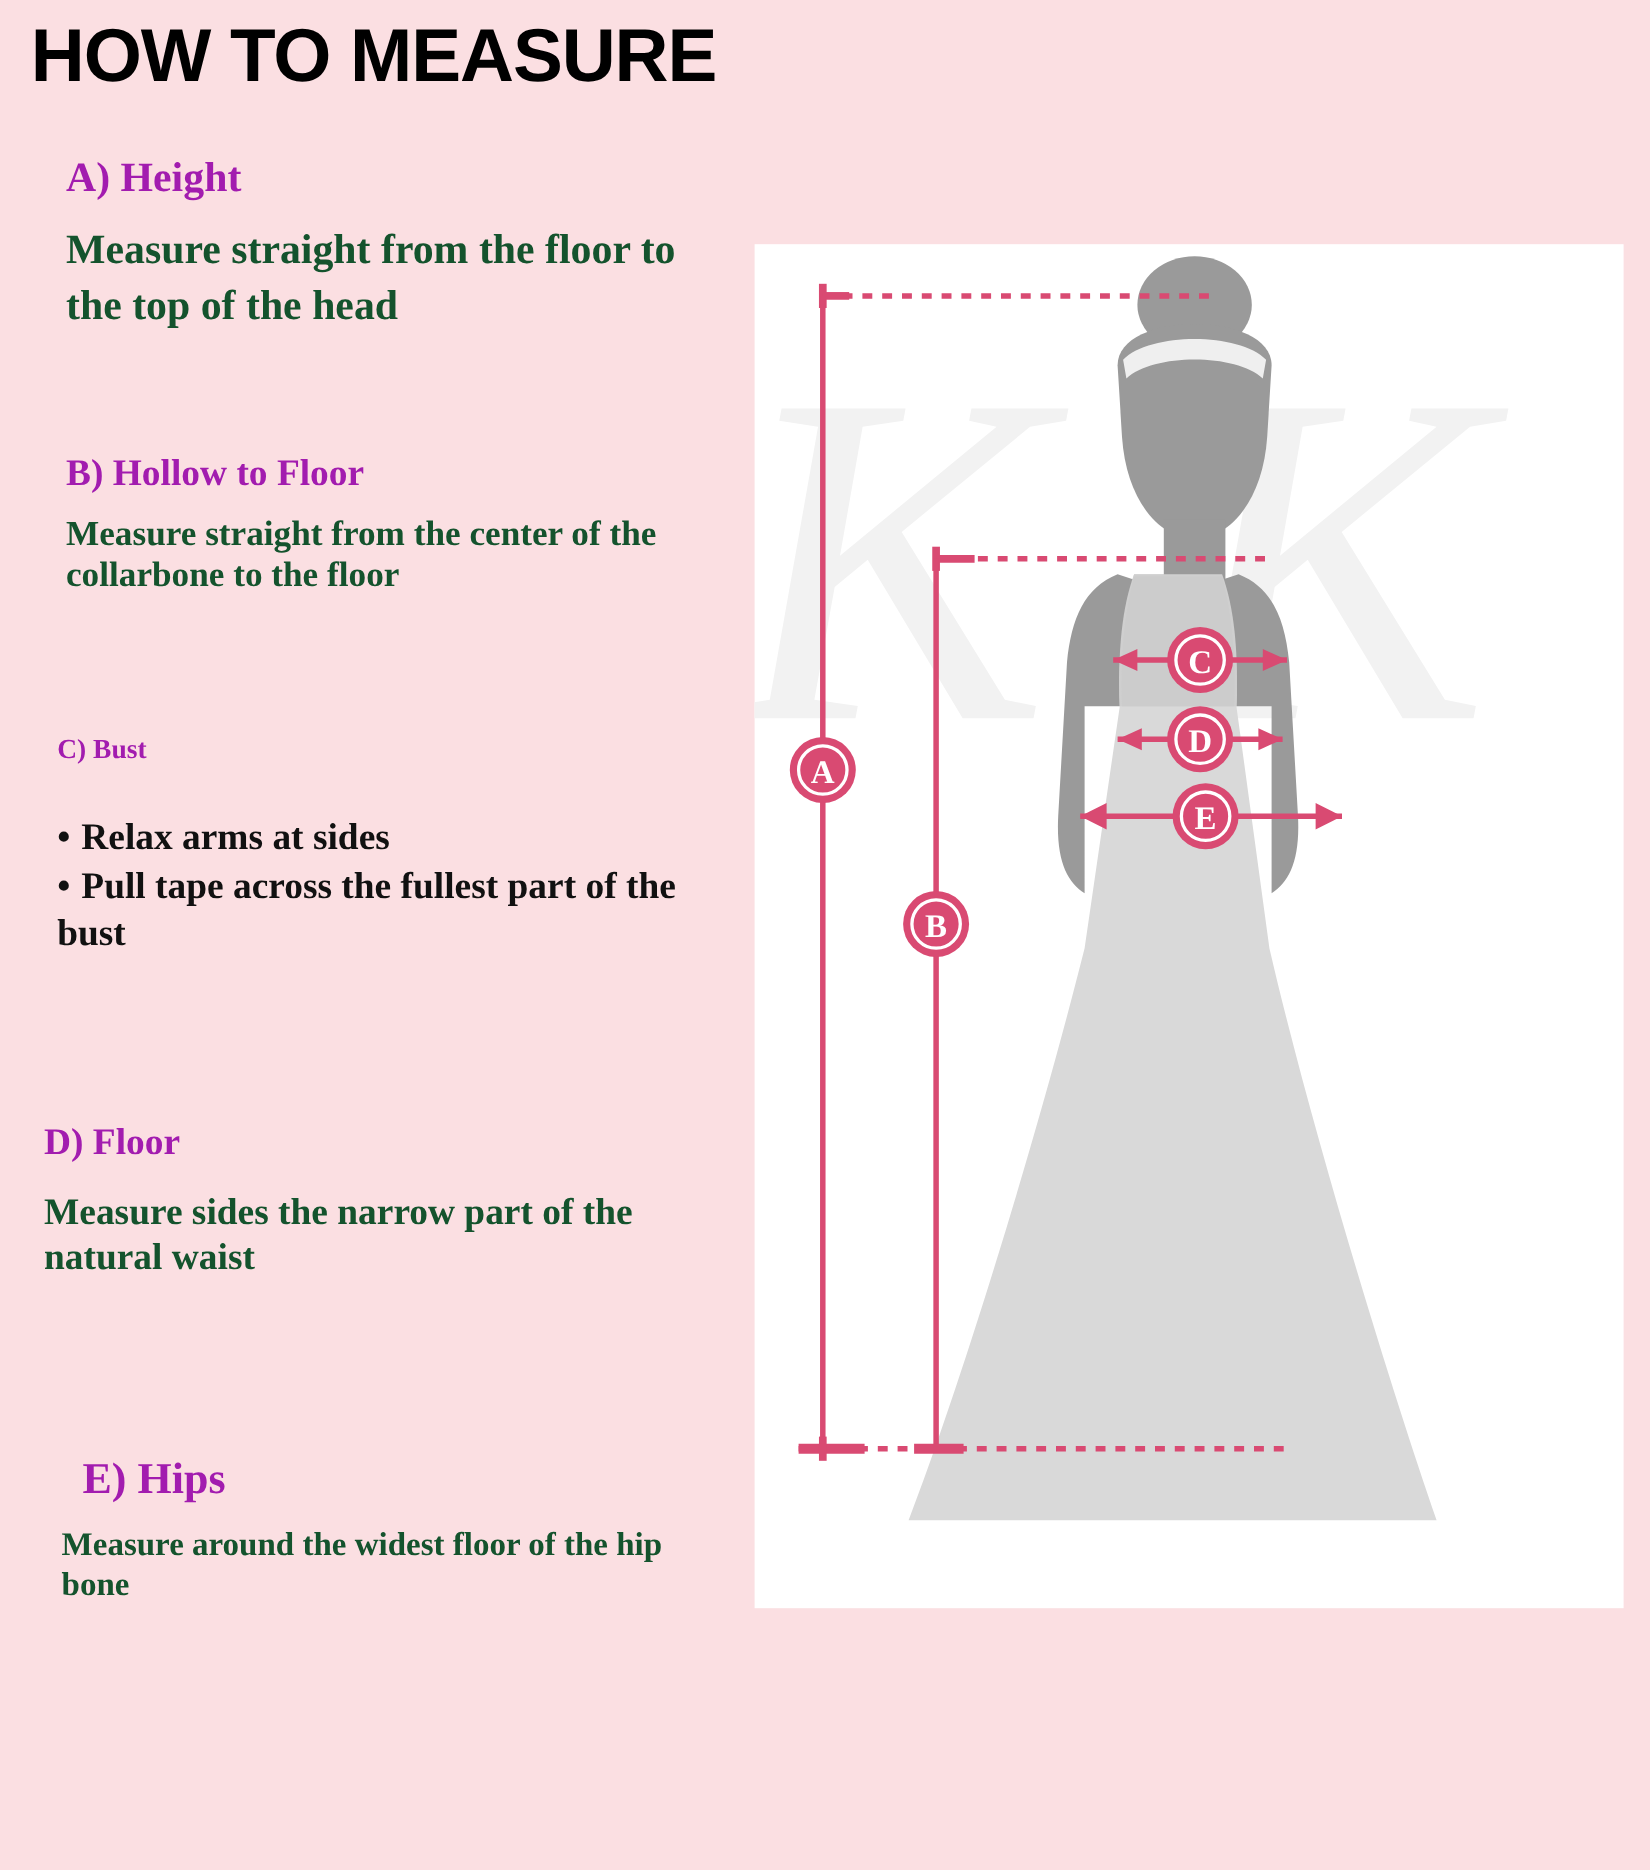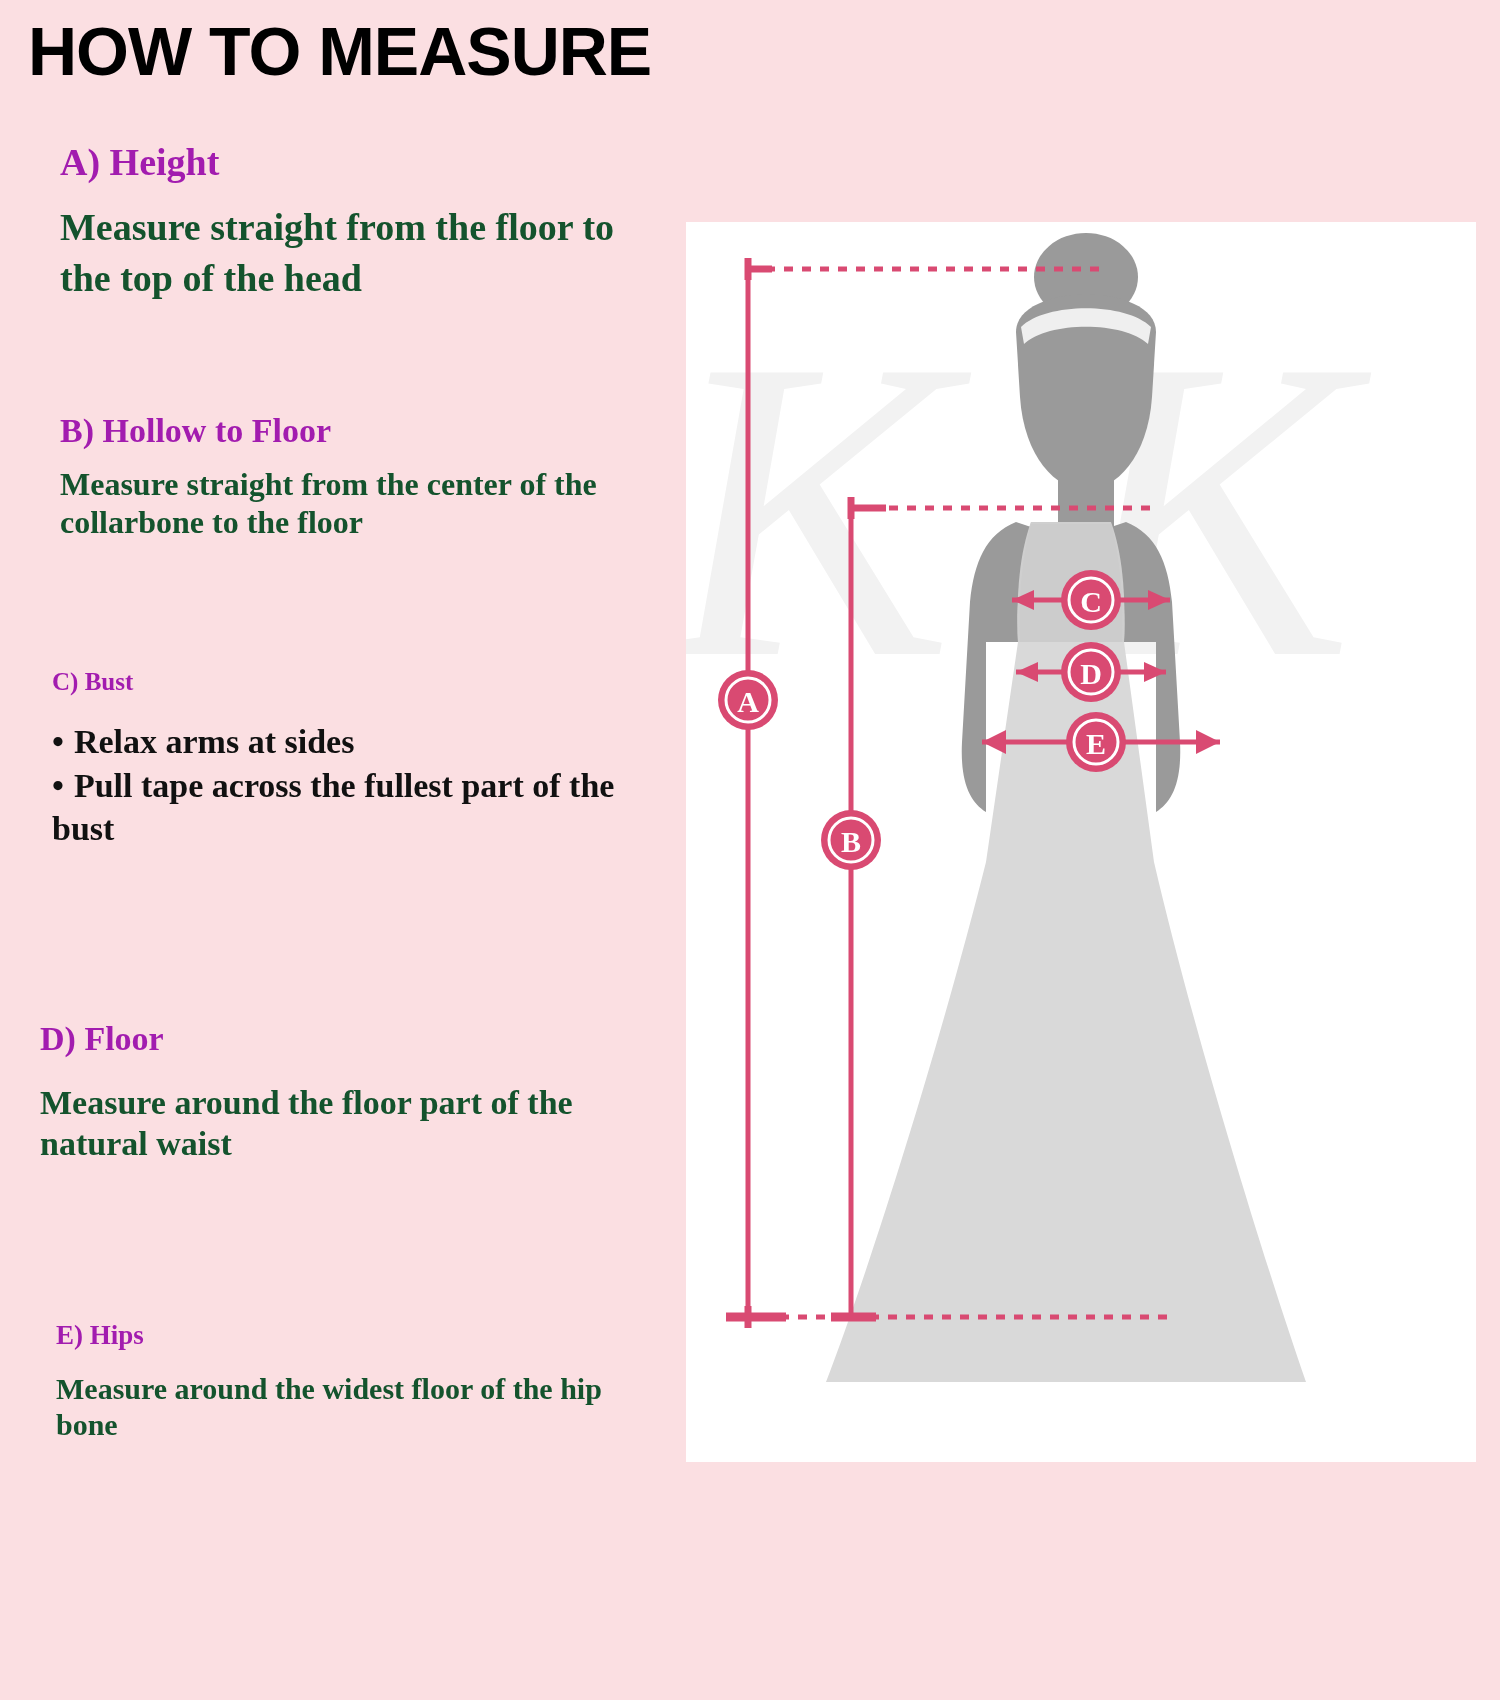--- a/index.html
+++ b/index.html
@@ -59,38 +59,38 @@
   #blk-a .bd { font-size: 38px; line-height: 1.35; margin-top: 18px; }
 
   
   #blk-b { left: 60px; top: 272px; width: 570px; }
   #blk-b .hd { font-size: 34px; }
   #blk-b .bd { font-size: 32px; line-height: 1.18; margin-top: 16px; }
 
   
   #blk-c { left: 52px; top: 528px; width: 580px; }
   #blk-c .hd { font-size: 25px; }
-  #blk-c .list { margin-top: 24px; }
+  #blk-c .list { margin-top: 44px; }
   #blk-c .li {
     font-family: "Liberation Serif", serif;
     font-weight: bold;
     font-size: 34px;
     line-height: 1.28;
     color: #111;
   }
   #blk-c .li .dot { margin-right: 10px; }
 
   
   #blk-d { left: 40px; top: 880px; width: 600px; }
   #blk-d .hd { font-size: 34px; }
   #blk-d .bd { font-size: 34px; line-height: 1.22; margin-top: 24px; }
 
   
   #blk-e { left: 56px; top: 1180px; width: 580px; }
-  #blk-e .hd { font-size: 27px; }
+  #blk-e .hd { font-size: 40px; margin-left: 19px; }
   #blk-e .bd { font-size: 30px; line-height: 1.2; margin-top: 20px; }
 
   
   .illus {
     position: absolute;
     left: 686px;
     top: 222px;
     width: 790px;
     height: 1240px;
     background: #ffffff;
@@ -144,21 +144,21 @@
           <span class="dot">•</span><span>Relax arms at sides</span>
         </div>
         <div class="li">
           <span class="dot">•</span><span>Pull tape across the fullest part of the bust</span>
         </div>
       </div>
     </div>
 
     <div class="blk" id="blk-d">
       <div class="hd">D) Floor</div>
-      <div class="bd">Measure around the floor part of the natural waist</div>
+      <div class="bd">Measure sides the narrow part of the natural waist</div>
     </div>
 
     <div class="blk" id="blk-e">
       <div class="hd">E) Hips</div>
       <div class="bd">Measure around the widest floor of the hip bone</div>
     </div>
 
   </div>
 
   <div class="illus">

